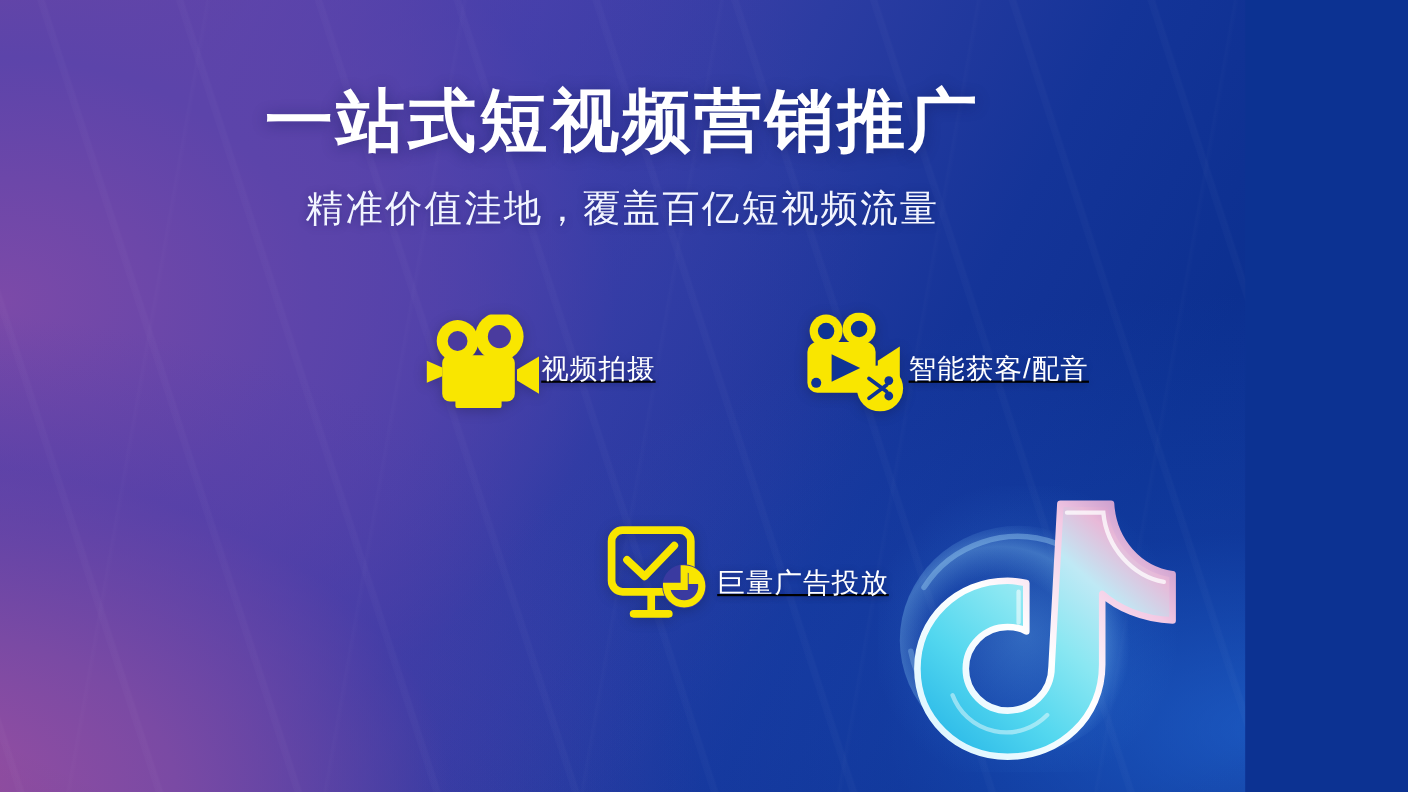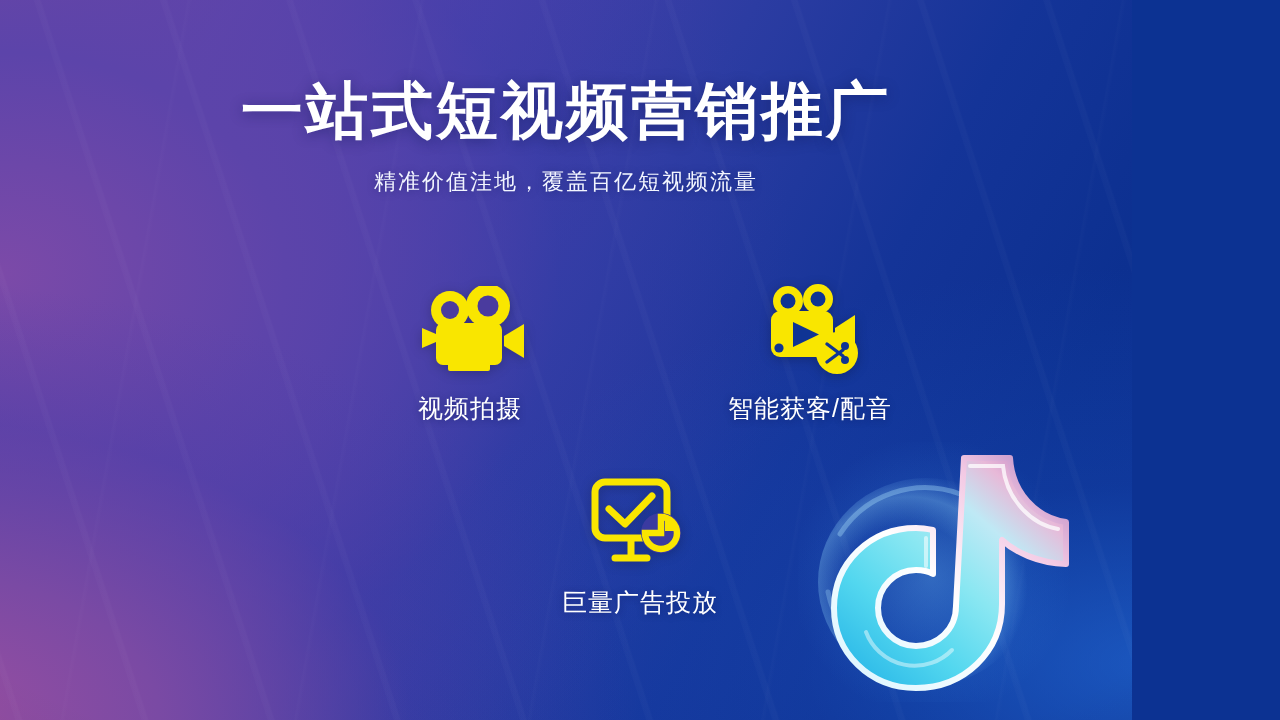--- a/index.html
+++ b/index.html
@@ -59,35 +59,35 @@
     font-size:62px;
     font-weight:bold;
     letter-spacing:3px;
     line-height:1.08;
     text-shadow:0 2px 14px rgba(10,20,80,0.45);
     white-space:nowrap;
   }
   .subtitle {
     margin-top:22px;
     color:#f2f5ff;
-    font-size:22px;
+    font-size:34px;
     font-weight:normal;
     letter-spacing:2px;
     white-space:nowrap;
     text-shadow:0 1px 8px rgba(10,20,80,0.40);
   }
 
   
   .row { position:absolute; display:flex; justify-content:center; }
   .row-1 { left:190px; width:900px; top:278px; gap:160px; }
   .row-2 { left:360px; width:560px; top:472px; gap:78px; }
 
   .feature {
     width:180px;
-    display:flex; flex-direction:column; align-items:center;
+    display:flex; align-items:center;text-decoration:underline;
   }
   .feature .icon-wrap {
     height:96px;
     display:flex; align-items:flex-end; justify-content:center;
   }
   .feature .icon-wrap svg { display:block; filter:drop-shadow(0 2px 6px rgba(0,0,0,0.22)); }
   .feature .f-label {
     margin-top:18px;
     color:#ffffff;
     font-size:25px;

